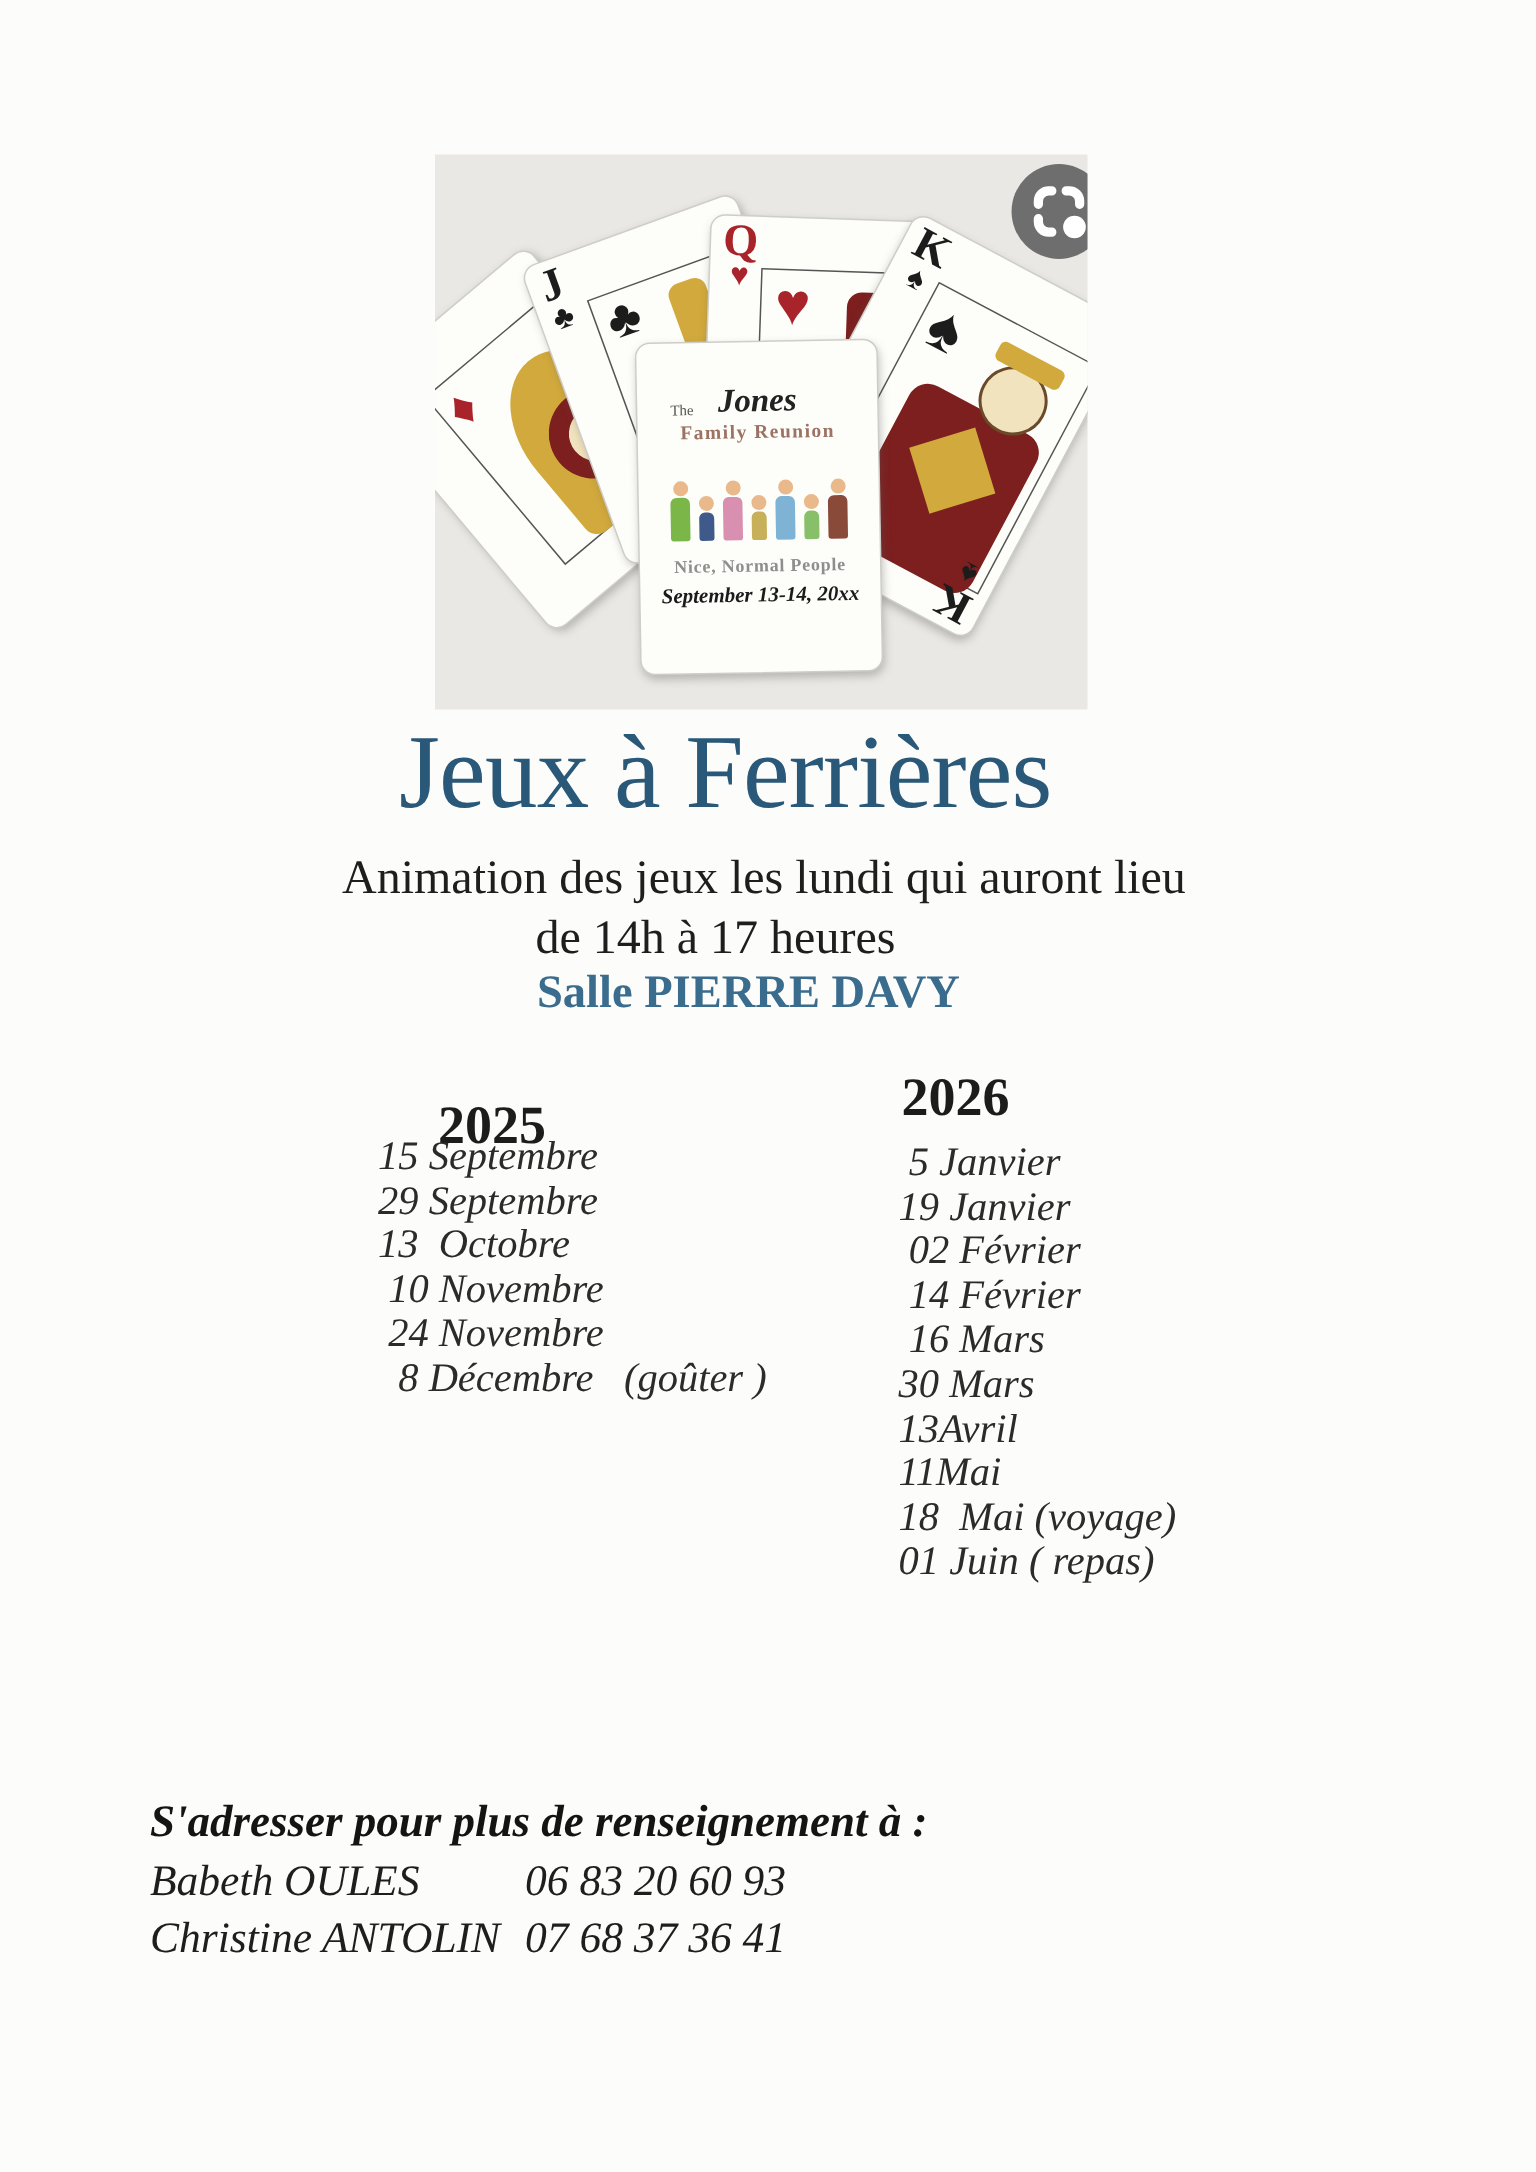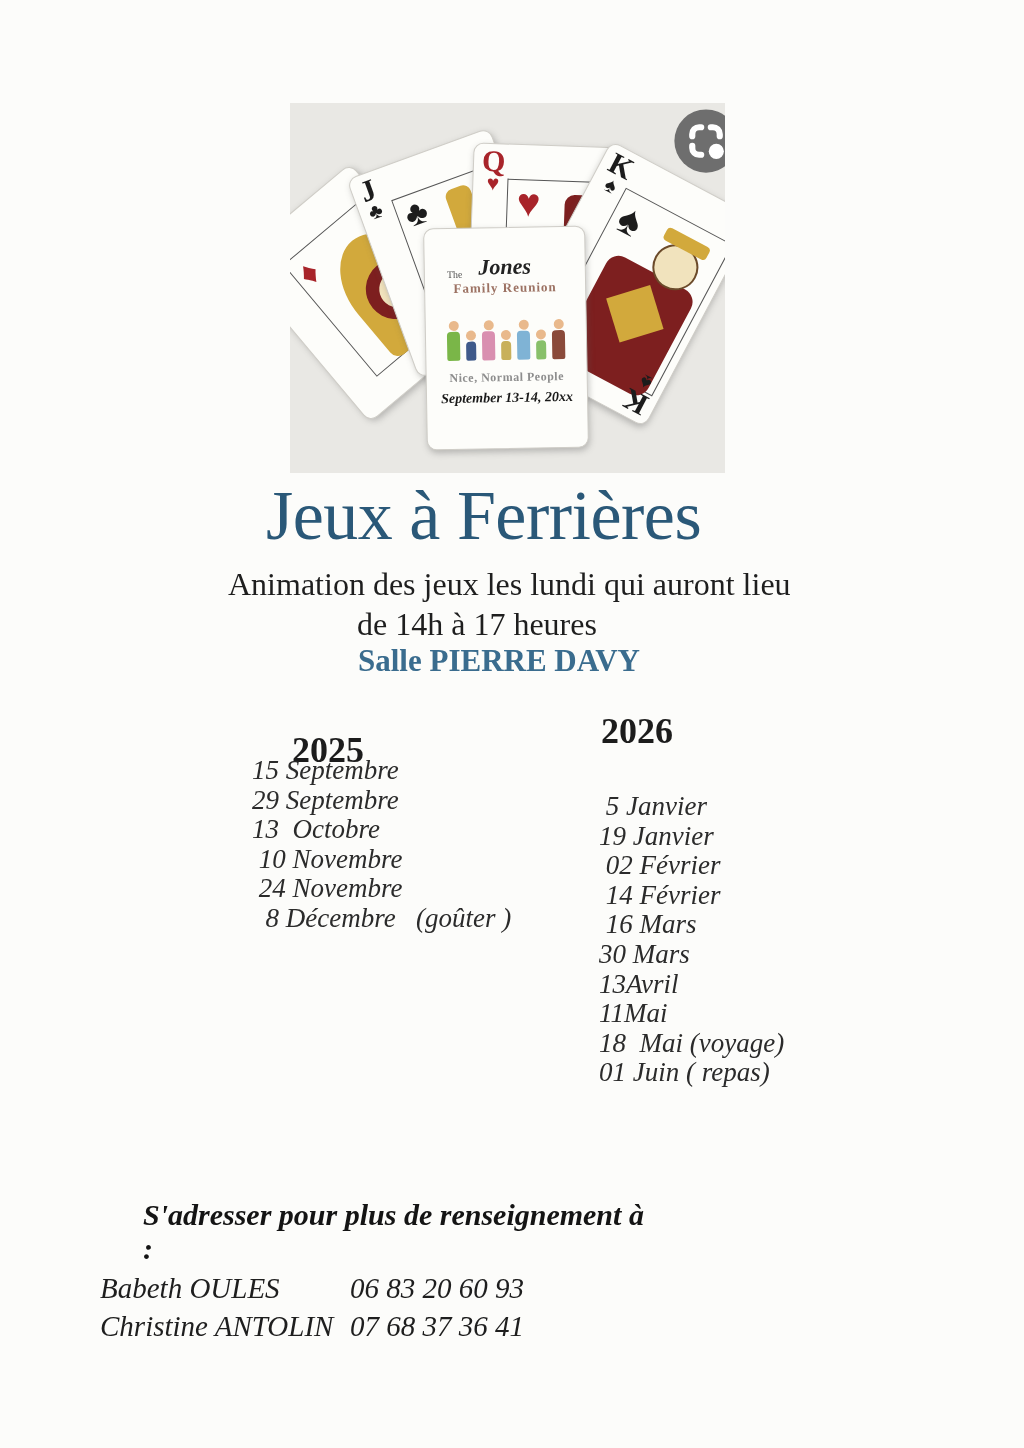--- a/index.html
+++ b/index.html
@@ -61,26 +61,26 @@
   .sub2  { position:absolute; left:357px; top:606px; font-size:32px; white-space:pre; }
   .venue { position:absolute; left:358px; top:643px; font-size:31px; font-weight:bold; color:#3a6c8e; white-space:pre; }
 
   
   .year { font-size:36px; font-weight:bold; color:#1c1c1c; }
   .year-2025 { position:absolute; left:292px; top:712px;margin-top:17px; }
   .year-2026 { position:absolute; left:601px; top:710px; }
   .dates { position:absolute; font-size:27px; font-style:italic; color:#2b2b2b; }
   .dates div { line-height:29.6px; white-space:pre; }
   .dates-2025 { left:252px; top:756px; }
-  .dates-2026 { left:599px; top:792px; }
+  .dates-2026 { left:599px; top:760px; }
 
   
   .welcome { position:absolute; left:190px; top:1110px; font-size:29px; font-style:italic; color:#ad4f72; }
   .contact { position:absolute; left:100px; top:1198px; width:560px; }
-  .c-head  { font-size:30px; font-weight:bold; font-style:italic; color:#141414;margin-left:43px; }
+  .c-head  { font-size:30px; font-weight:bold; font-style:italic; color:#141414; }
   .c-row   { position:relative; margin-top:6px; font-size:29px; font-style:italic; height:32px; }
   .c-phone { position:absolute; left:250px; top:0; white-space:pre;text-align:center; }
 </style>
 </head>
 <body>
 
 <div class="page">
 
   <div class="photo">
 

